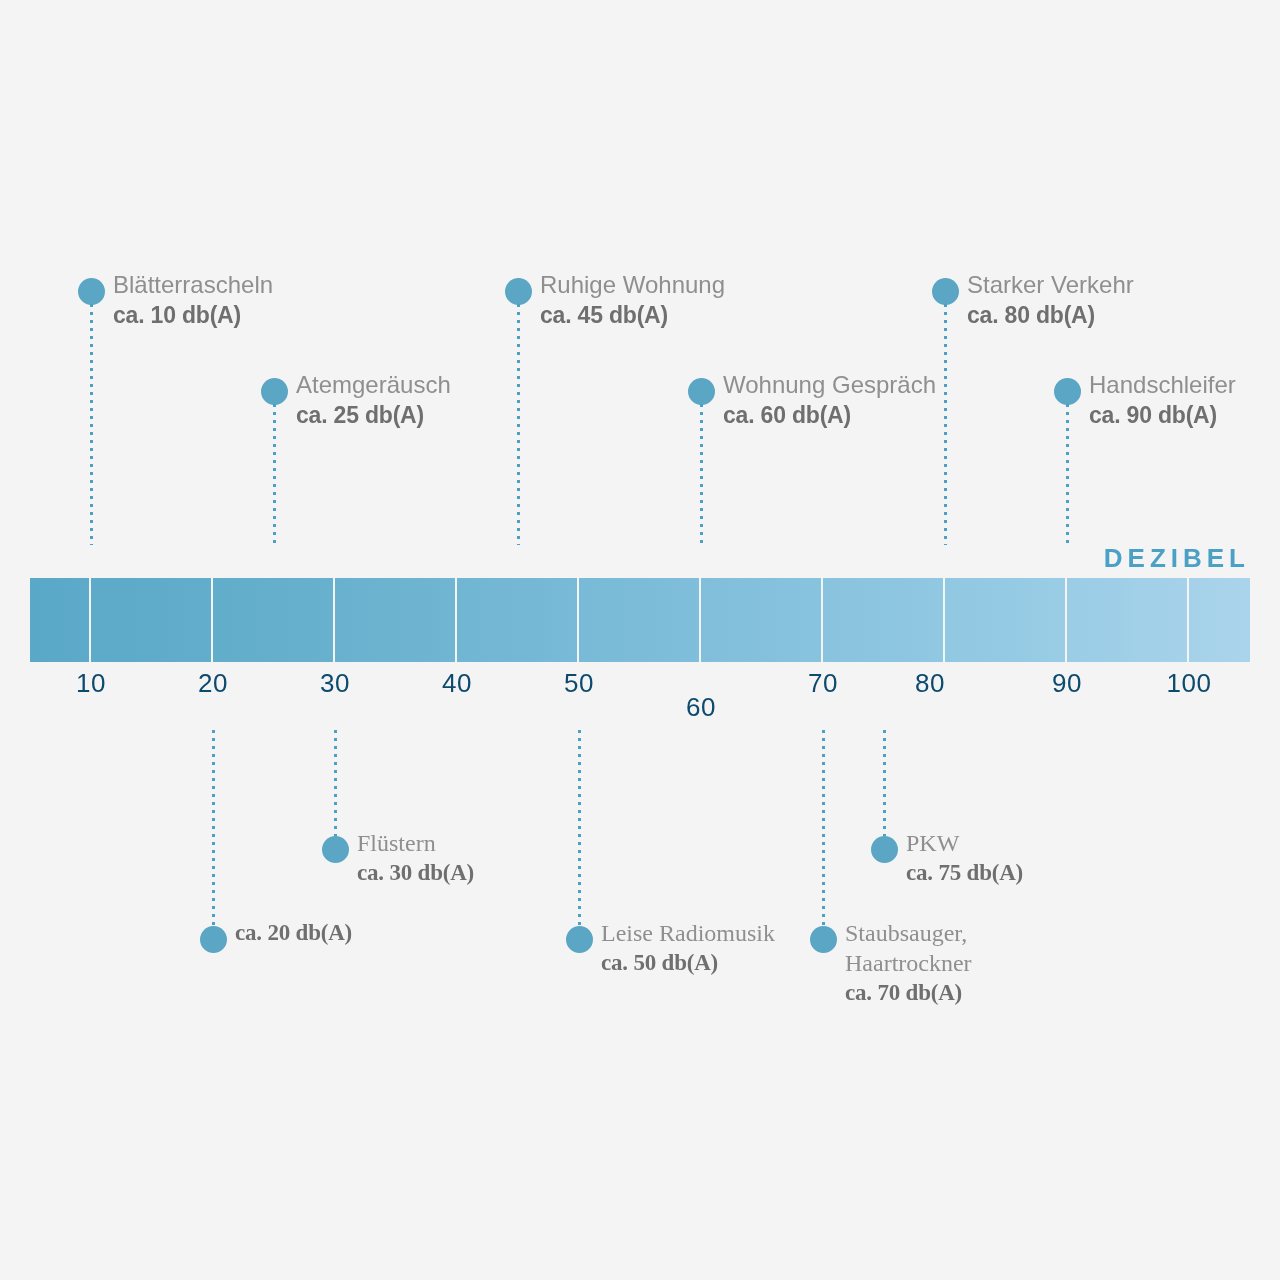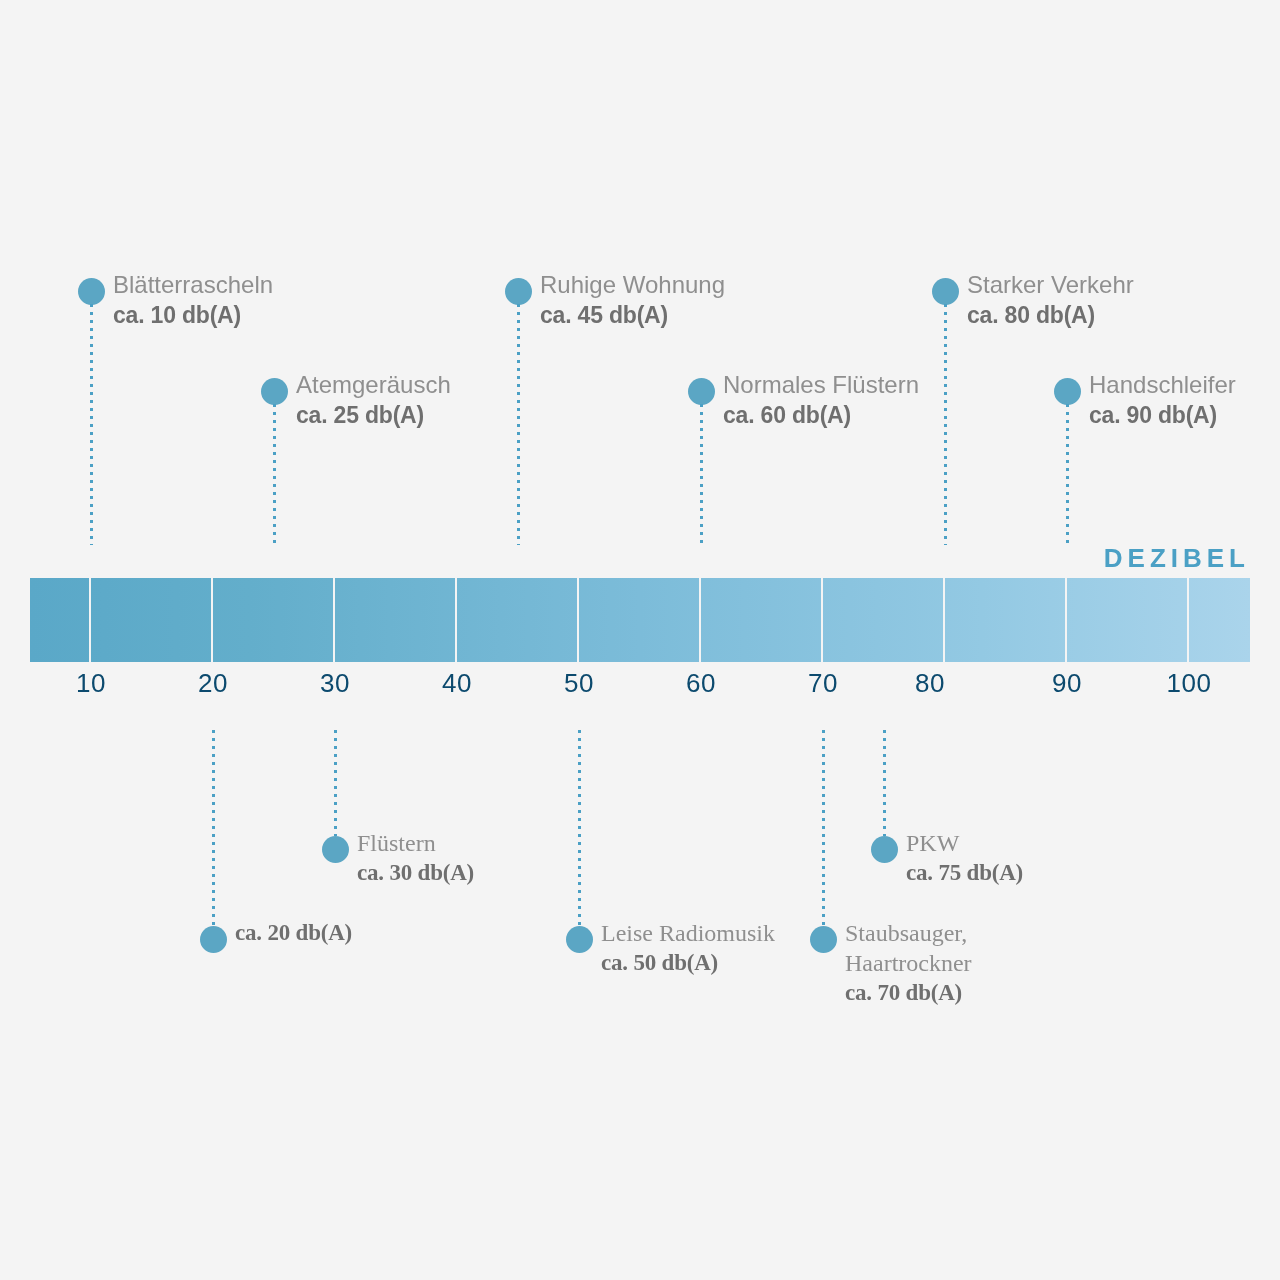--- a/index.html
+++ b/index.html
@@ -130,21 +130,21 @@
       <div class="scale-seg" style="width: 10%;"></div>
       <div class="scale-seg" style="width: 5%;"></div>
     </div>
 
   <div class="scale-ticks" id="scale-ticks">
       <div class="tick-label" style="left: 91px;">10</div>
       <div class="tick-label" style="left: 213px;">20</div>
       <div class="tick-label" style="left: 335px; text-align: right;">30</div>
       <div class="tick-label" style="left: 457px;">40</div>
       <div class="tick-label" style="left: 579px;">50</div>
-      <div class="tick-label" style="left: 701px;">60</div>
+      <div class="tick-label" style="left: 701px; margin-top: 24px;">60</div>
       <div class="tick-label" style="left: 823px;">70</div>
       <div class="tick-label" style="left: 930px;">80</div>
       <div class="tick-label" style="left: 1067px;">90</div>
       <div class="tick-label" style="left: 1189px;">100</div>
     </div>
 
   <div id="markers-above">
       <div class="marker" style="left: 91px; top: 291px;">
         <div class="marker-dot"></div>
         <div class="leader" style="top: 13px; height: 241px;"></div>
@@ -166,21 +166,21 @@
         <div class="leader" style="top: 13px; height: 241px;"></div>
         <div class="marker-label above">
           <div class="label-name">Ruhige Wohnung</div>
           <div class="label-value">ca. 45 db(A)</div>
         </div>
       </div>
       <div class="marker" style="left: 701px; top: 391px;">
         <div class="marker-dot"></div>
         <div class="leader" style="top: 13px; height: 141px;"></div>
         <div class="marker-label above">
-          <div class="label-name">Normales Flüstern</div>
+          <div class="label-name">Wohnung Gespräch</div>
           <div class="label-value">ca. 60 db(A)</div>
         </div>
       </div>
       <div class="marker" style="left: 945px; top: 291px;">
         <div class="marker-dot"></div>
         <div class="leader" style="top: 13px; height: 241px;"></div>
         <div class="marker-label above">
           <div class="label-name">Starker Verkehr</div>
           <div class="label-value">ca. 80 db(A)</div>
         </div>

